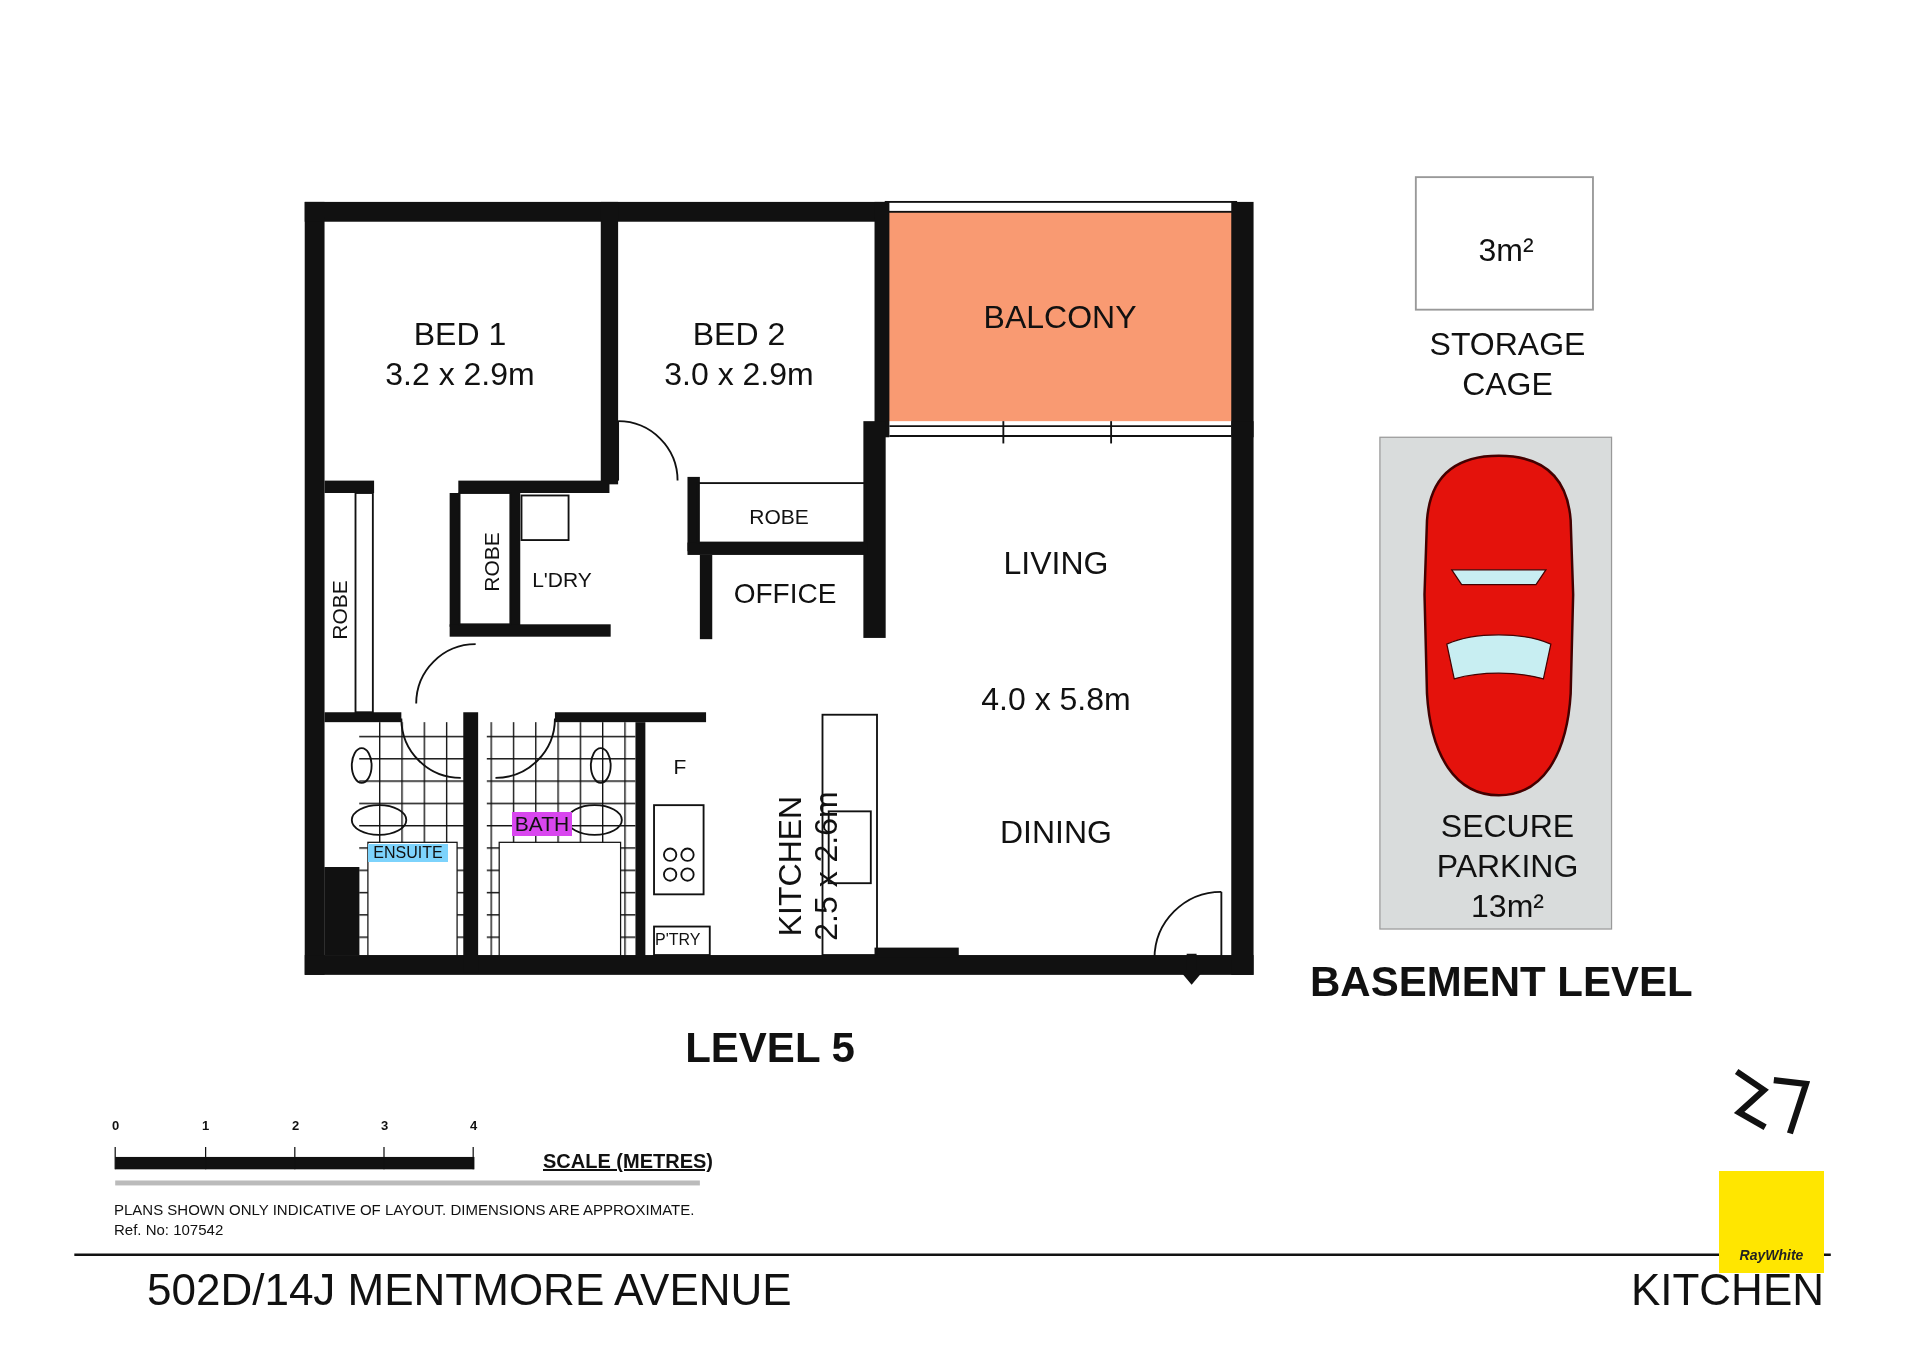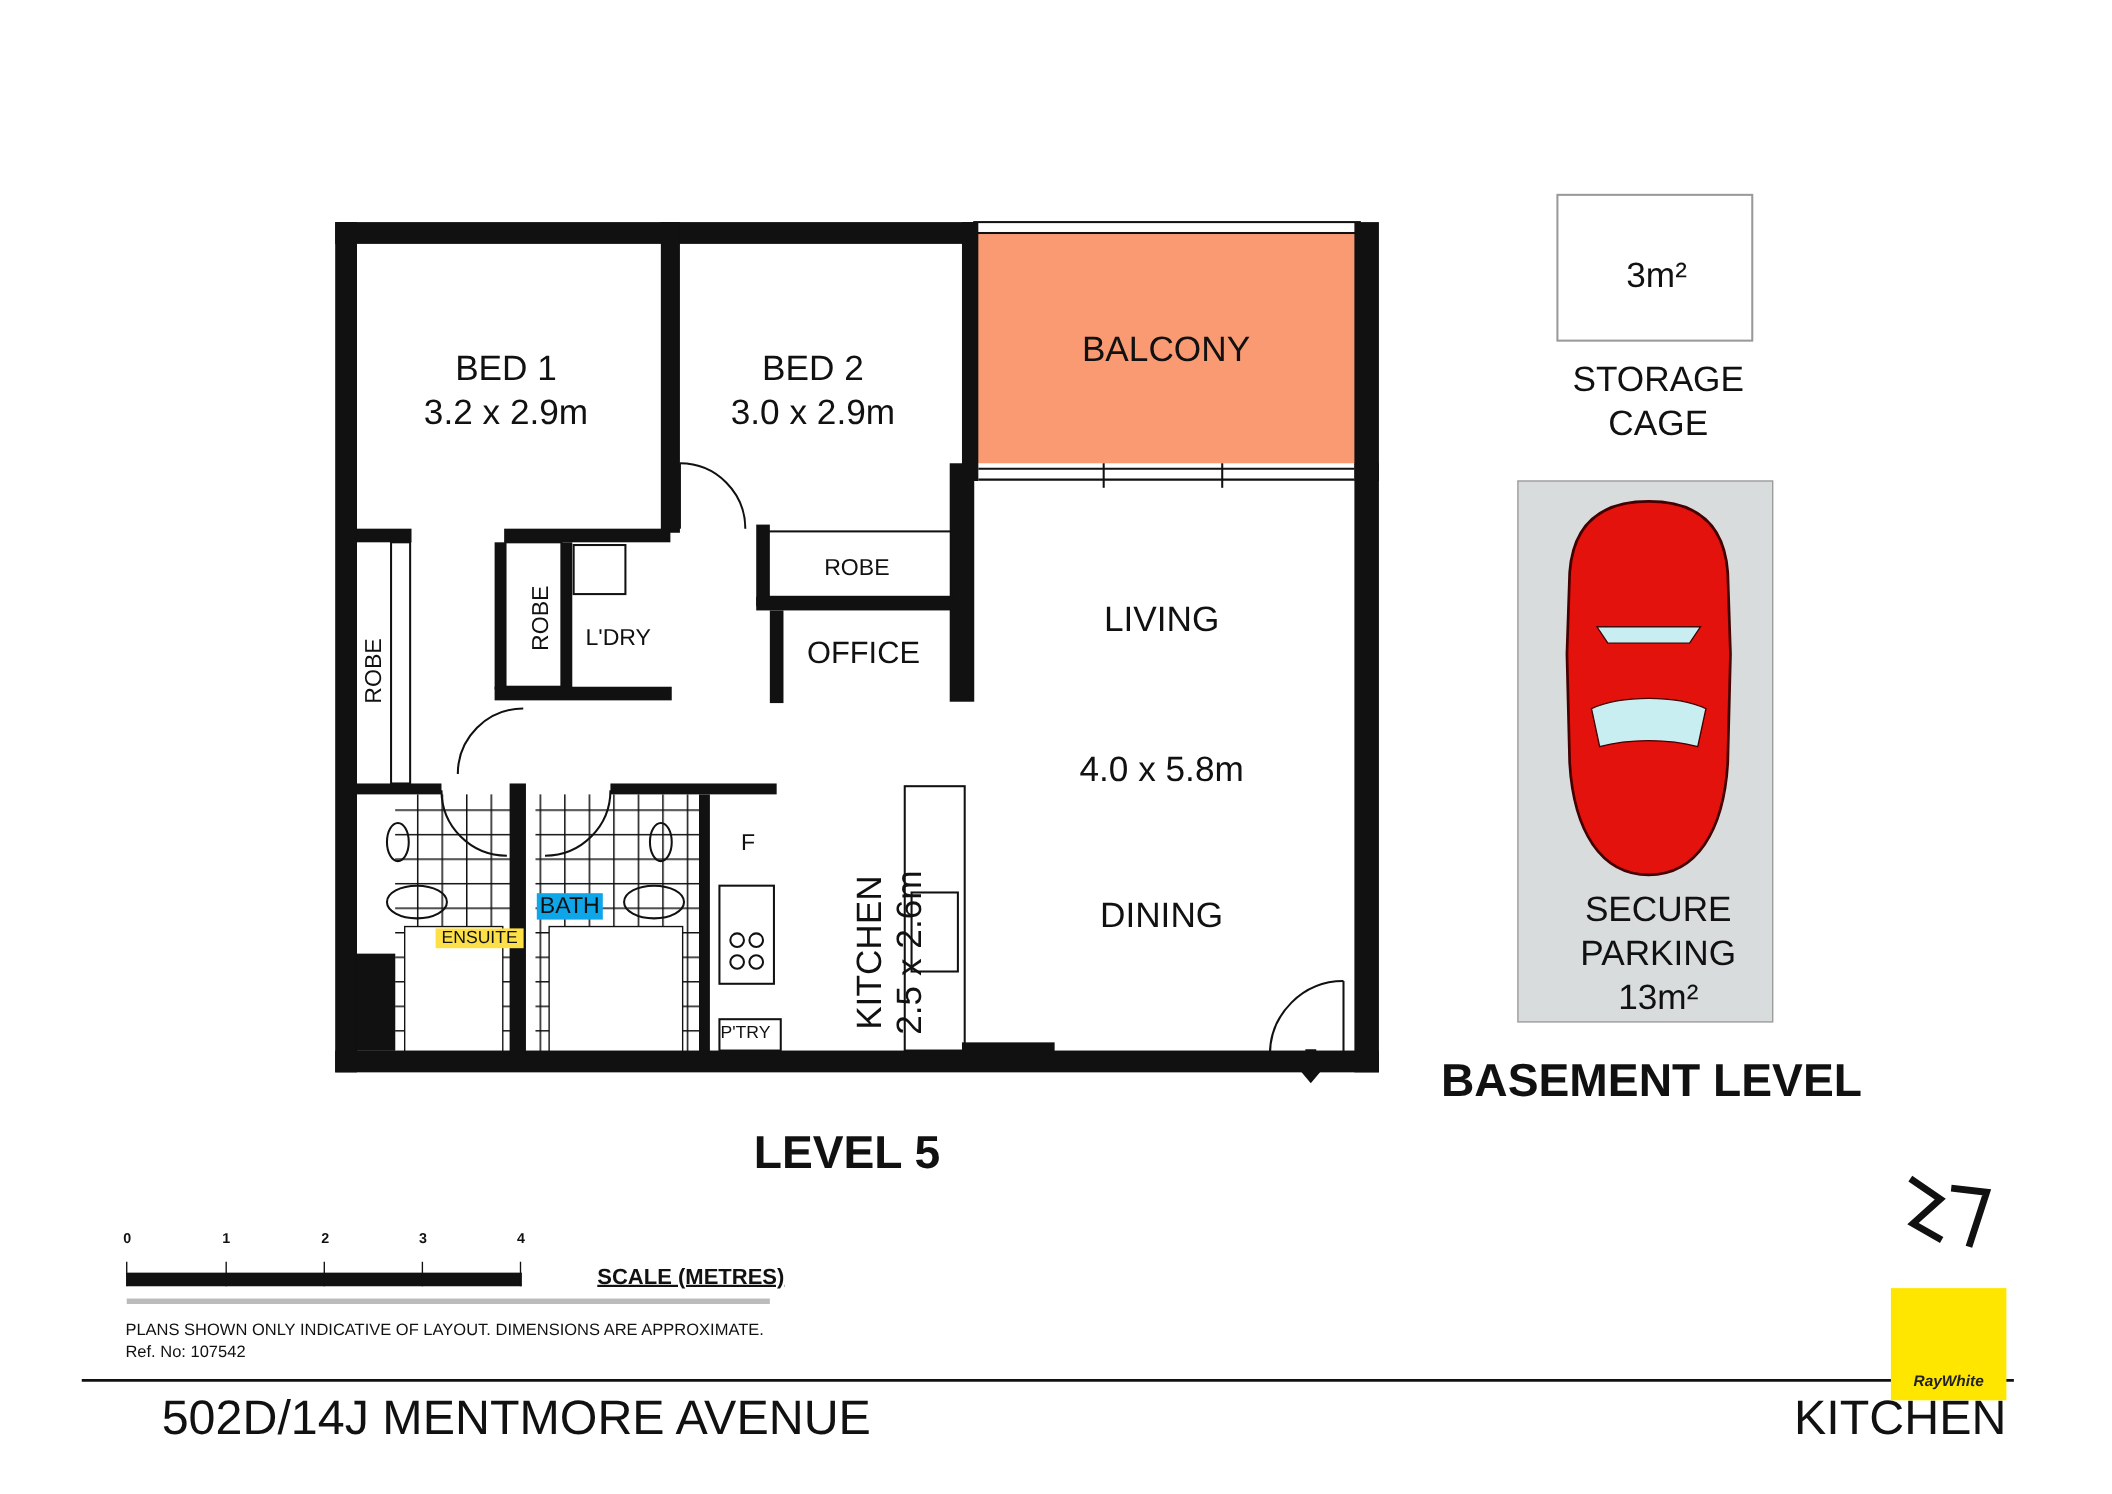--- a/index.html
+++ b/index.html
@@ -147,22 +147,22 @@
   <div class="lbl room" style="left:956px;top:812px;width:200px">DINING</div>
   <div class="lbl room" style="left:708px;top:830px;width:200px;transform:rotate(-90deg);transform-origin:center;line-height:36px">
     <div>KITCHEN</div>
     <div>2.5 x 2.6m</div>
   </div>
   <div class="lbl small" style="font-size:28px;left:710px;top:578px;width:150px">OFFICE</div>
   <div class="lbl small" style="left:522px;top:568px;width:80px">L'DRY</div>
   <div class="lbl small" style="left:734px;top:505px;width:90px">ROBE</div>
   <div class="lbl small" style="left:462px;top:550px;width:60px;transform:rotate(-90deg)">ROBE</div>
   <div class="lbl small" style="left:310px;top:598px;width:60px;transform:rotate(-90deg)">ROBE</div>
-  <div class="lbl tiny" style="left:396px;top:844px;width:80px;background:#fde047">ENSUITE</div>
-  <div class="lbl small" style="left:488px;top:812px;width:60px;background:#0ea5e9">BATH</div>
+  <div class="lbl tiny" style="left:368px;top:844px;width:80px;background:#7dd3fc">ENSUITE</div>
+  <div class="lbl small" style="left:512px;top:812px;width:60px;background:#d946ef">BATH</div>
   <div class="lbl tiny" style="left:655px;top:931px;width:40px">P'TRY</div>
   <div class="lbl small" style="left:670px;top:755px;width:20px">F</div>
 
   <div class="lbl title" style="left:620px;top:1024px;width:300px">LEVEL 5</div>
 
   <div class="lbl room" style="left:1420px;top:230px;width:172px">3m²</div>
   <div class="lbl room" style="left:1405px;top:324px;width:205px">
     <div>STORAGE</div>
     <div>CAGE</div>
   </div>

